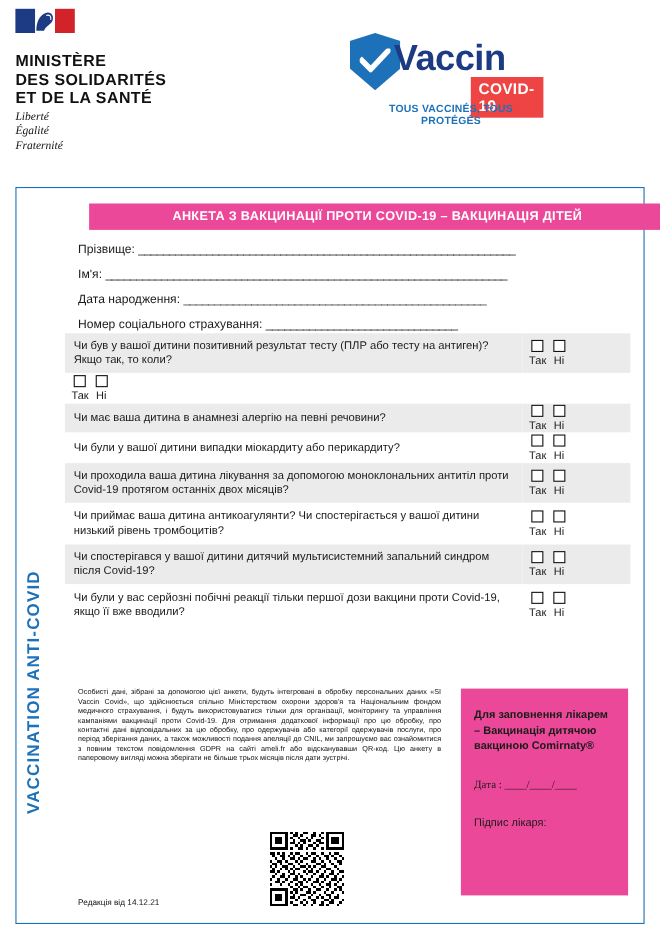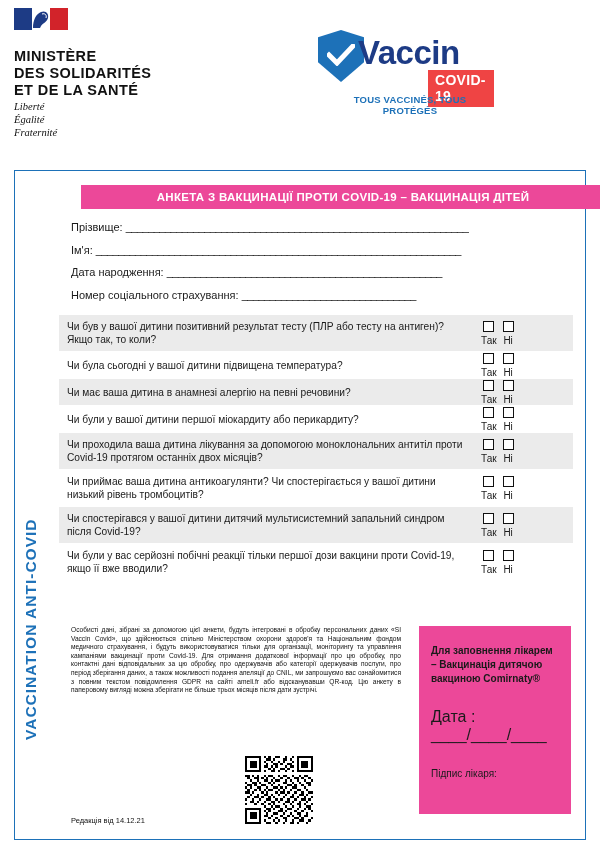--- a/index.html
+++ b/index.html
@@ -161,21 +161,21 @@
   }
   .field-label { }
   .field-line {
     letter-spacing: -0.5px;
     color: #111;
   }
 
   
   .questions {
     position: absolute;
-    left: 44px; top: 144px;
+    left: 44px; top: 132px;
     width: 514px;
   }
   .q-row {
     display: flex;
     align-items: stretch;
     min-height: 26px;
     margin-bottom: 1px;
   }
   .q-row.shaded .q-text,
   .q-row.shaded .q-ans { background: #ebebeb; }
@@ -228,21 +228,22 @@
     background: #ec4899;
   }
   .doctor-title {
     padding: 18px 10px 0 12px;
     font-size: 10px;
     font-weight: bold;
     line-height: 14px;
   }
   .doctor-date {
     padding: 22px 10px 0 12px;
-    font-size: 16px;
+    font-size: 10px;
+    font-family: Liberation Serif, serif;
   }
   .doctor-sign {
     padding: 24px 10px 0 12px;
     font-size: 10px;
   }
 
   .revision {
     position: absolute;
     left: 56px; top: 645px;
     font-size: 7.5px;
@@ -322,21 +323,20 @@
             <span>Так</span>
           </span>
         <span class="opt">
             <span class="box"></span>
             <span>Ні</span>
           </span>
       </div>
     </div>
 
     <div class="q-row">
-      <div class="q-text">Чи була сьогодні у вашої дитини підвищена температура?</div>
       <div class="q-ans">
         <span class="opt">
             <span class="box"></span>
             <span>Так</span>
           </span>
         <span class="opt">
             <span class="box"></span>
             <span>Ні</span>
           </span>
       </div>
@@ -350,21 +350,21 @@
             <span>Так</span>
           </span>
         <span class="opt">
             <span class="box"></span>
             <span>Ні</span>
           </span>
       </div>
     </div>
 
     <div class="q-row">
-      <div class="q-text">Чи були у вашої дитини першої міокардиту або перикардиту?</div>
+      <div class="q-text">Чи були у вашої дитини випадки міокардиту або перикардиту?</div>
       <div class="q-ans">
         <span class="opt">
             <span class="box"></span>
             <span>Так</span>
           </span>
         <span class="opt">
             <span class="box"></span>
             <span>Ні</span>
           </span>
       </div>

